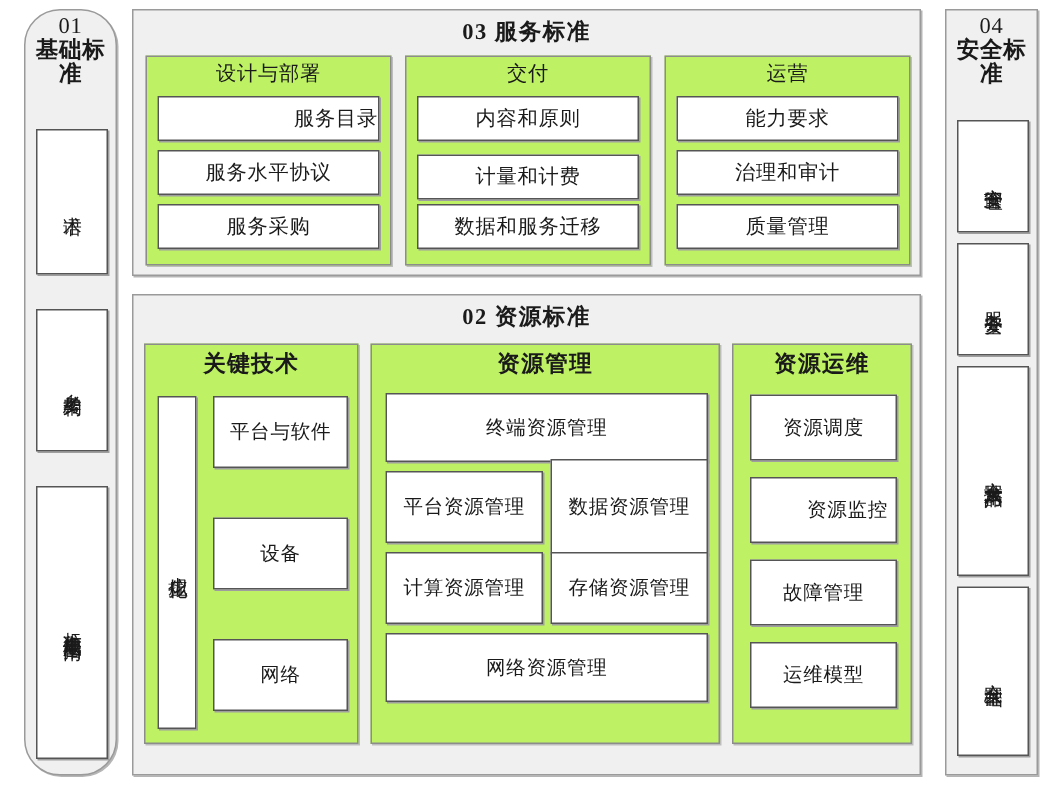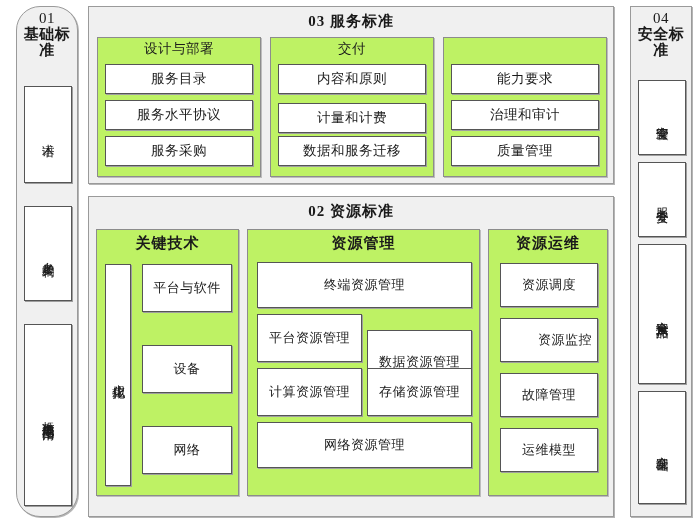--- a/index.html
+++ b/index.html
@@ -186,21 +186,21 @@
     </div>
   </div>
 
   <div id="center">
 
     <div class="panel section" id="sec03">
       <div class="section-title">03  服务标准</div>
 
       <div class="group g03" style="left:8px;width:164px;">
         <div class="g03-title">设计与部署</div>
-        <div class="leaf" style="top:26px;">
+        <div class="leaf" style="top:26px;justify-content:flex-end;">
           <span>服务目录</span>
         </div>
         <div class="leaf" style="top:62px;">
           <span>服务水平协议</span>
         </div>
         <div class="leaf" style="top:98px;">
           <span>服务采购</span>
         </div>
       </div>
 
@@ -211,20 +211,21 @@
         </div>
         <div class="leaf" style="top:47px;margin-top:18px;">
           <span>计量和计费</span>
         </div>
         <div class="leaf" style="top:98px;">
           <span>数据和服务迁移</span>
         </div>
       </div>
 
       <div class="group g03" style="left:354px;width:164px;">
+        <div class="g03-title">运营</div>
         <div class="leaf" style="top:26px;">
           <span>能力要求</span>
         </div>
         <div class="leaf" style="top:62px;">
           <span>治理和审计</span>
         </div>
         <div class="leaf" style="top:98px;">
           <span>质量管理</span>
         </div>
       </div>
@@ -250,21 +251,21 @@
       </div>
 
       <div class="group g02" id="g-resmgmt">
         <div class="g02-title">资源管理</div>
         <div class="leaf rm-wide" style="top:32px;height:46px;">
           <span>终端资源管理</span>
         </div>
         <div class="leaf rm-halfL" style="top:84px;height:48px;">
           <span>平台资源管理</span>
         </div>
-        <div class="leaf rm-halfR" style="top:100px;height:64px;">
+        <div class="leaf rm-halfR" style="top:76px;height:64px;">
           <span>数据资源管理</span>
         </div>
         <div class="leaf rm-halfR" style="top:138px;height:48px;">
           <span>存储资源管理</span>
         </div>
         <div class="leaf rm-halfL" style="top:138px;height:48px;">
           <span>计算资源管理</span>
         </div>
         <div class="leaf rm-wide" style="top:192px;height:46px;">
           <span>网络资源管理</span>

